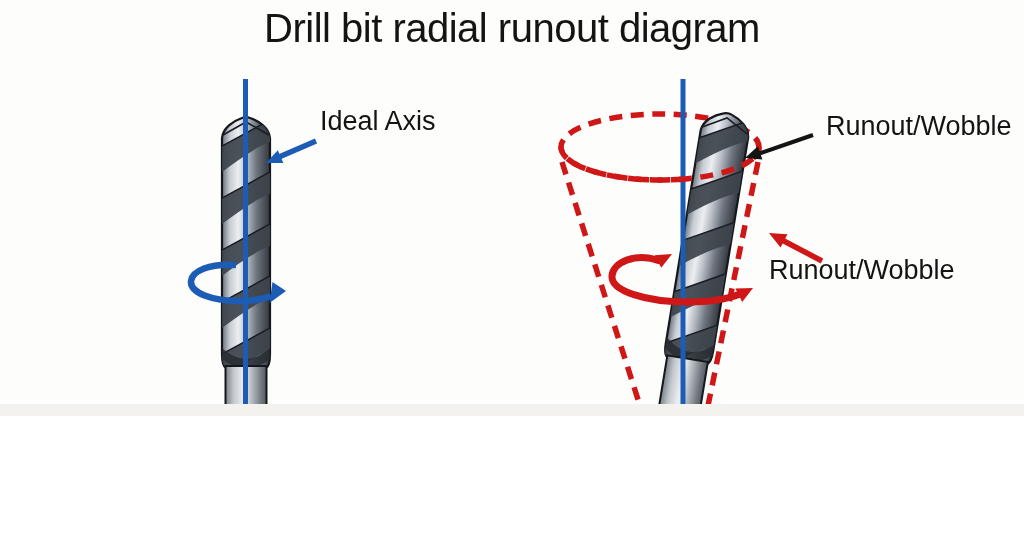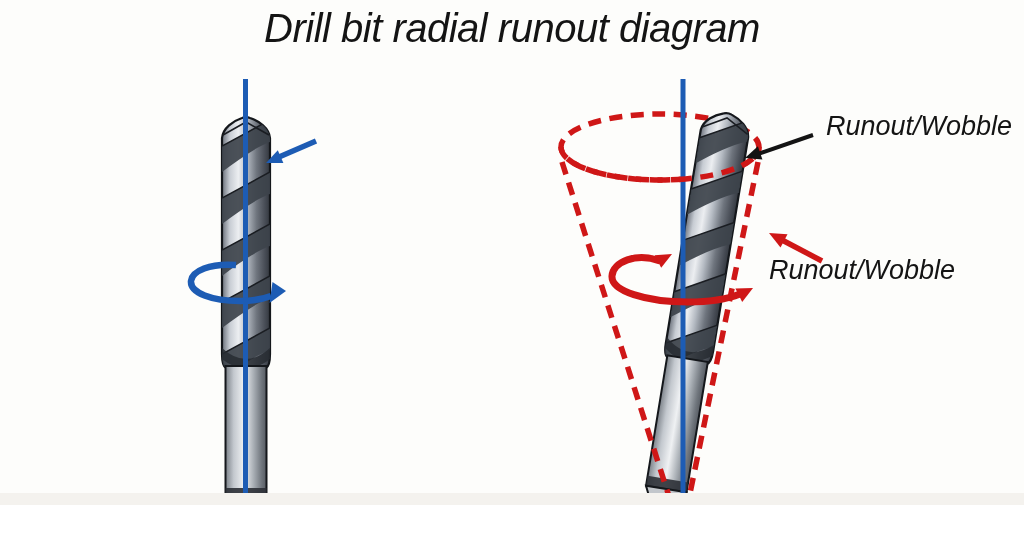--- a/index.html
+++ b/index.html
@@ -2,24 +2,23 @@
 <html style="--background: #fdfdfb; --axis-blue: #1d5cb4; --runout-red: #cf1717; --text: #141414; --footer-strip: #f4f2ee;"><head>
 <meta charset="utf-8">
 <style>
   html,body{margin:0;padding:0;}
   body{
     font-family:"Liberation Sans","DejaVu Sans",sans-serif;
     background:#ffffff;
   }
   .canvas{
     position:relative;
-    width:1024px;height:505px;
+    width:1024px;height:416px;
     background:var(--background,#fdfdfb);
     overflow:hidden;
-    font-style:italic;
   }
   .title{
     position:absolute;left:0;top:6px;width:100%;
     text-align:center;
     font-size:40px;font-weight:400;letter-spacing:-0.5px;
     color:var(--text,#121212);
   }
   .label{
     position:absolute;
     font-size:27px;font-weight:400;
@@ -137,19 +136,20 @@
 
       <g>
         <line x1="822" y1="261" x2="782" y2="240" class="red-stroke" stroke-width="5.5"></line>
         <polygon points="769,233 787.5,234.3 780.5,247.5" class="red-fill"></polygon>
       </g>
     </g>
   </svg>
 
   <div class="title">Drill bit radial runout diagram</div>
 
+  <div class="label label-ideal-axis">Ideal Axis</div>
 
   <div class="label label-runout-top">Runout/Wobble</div>
 
   <div class="label label-runout-side">Runout/Wobble</div>
 
   <div class="footer-strip"></div>
 </div>
 
 </body></html>

